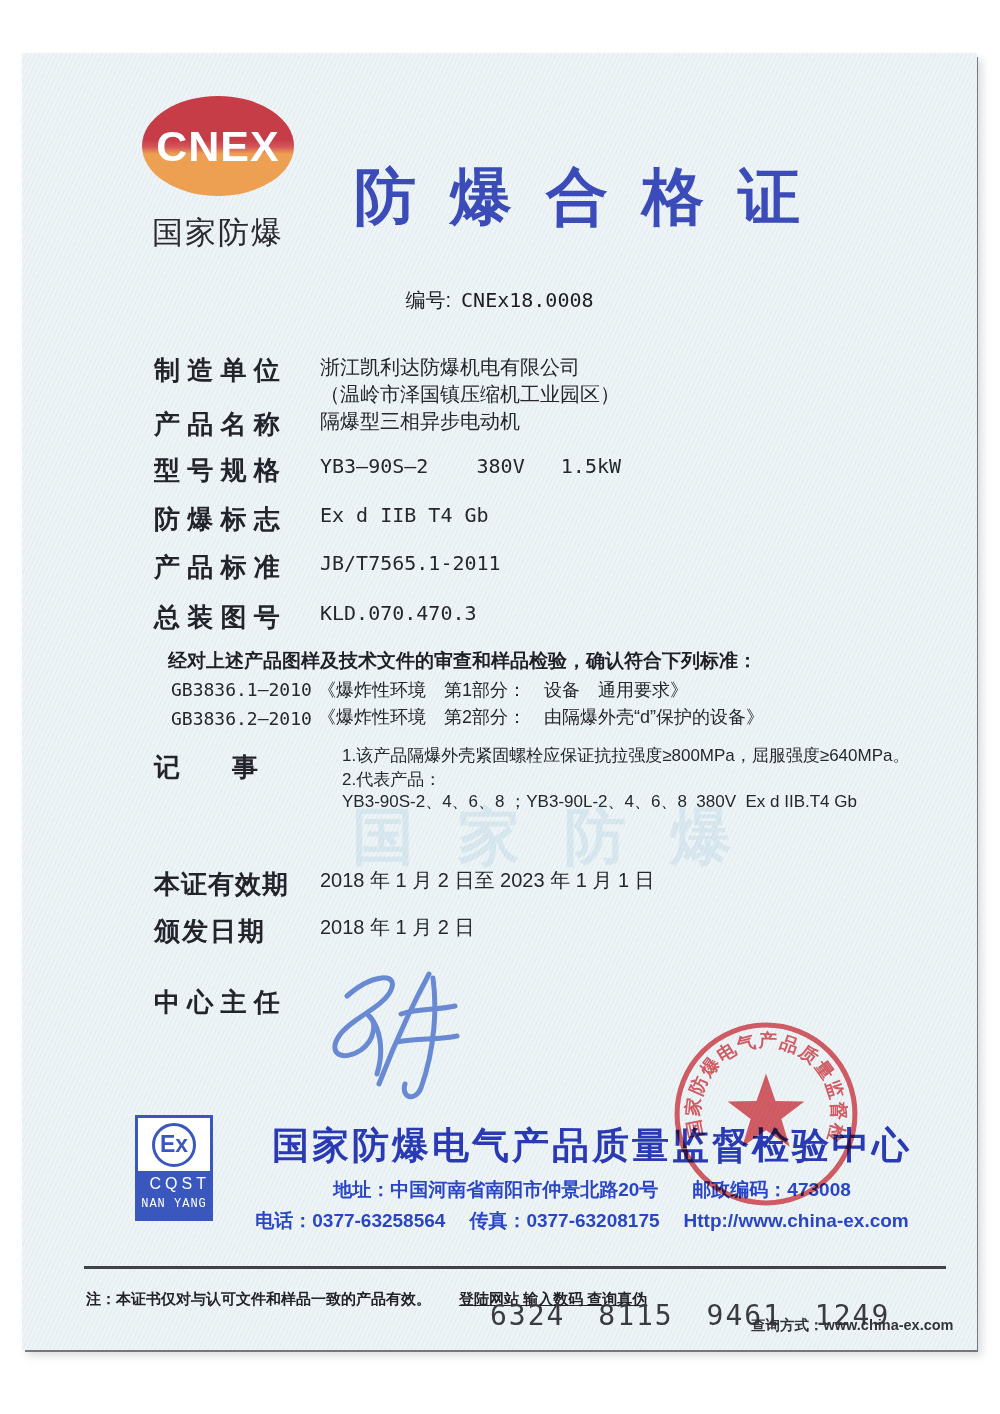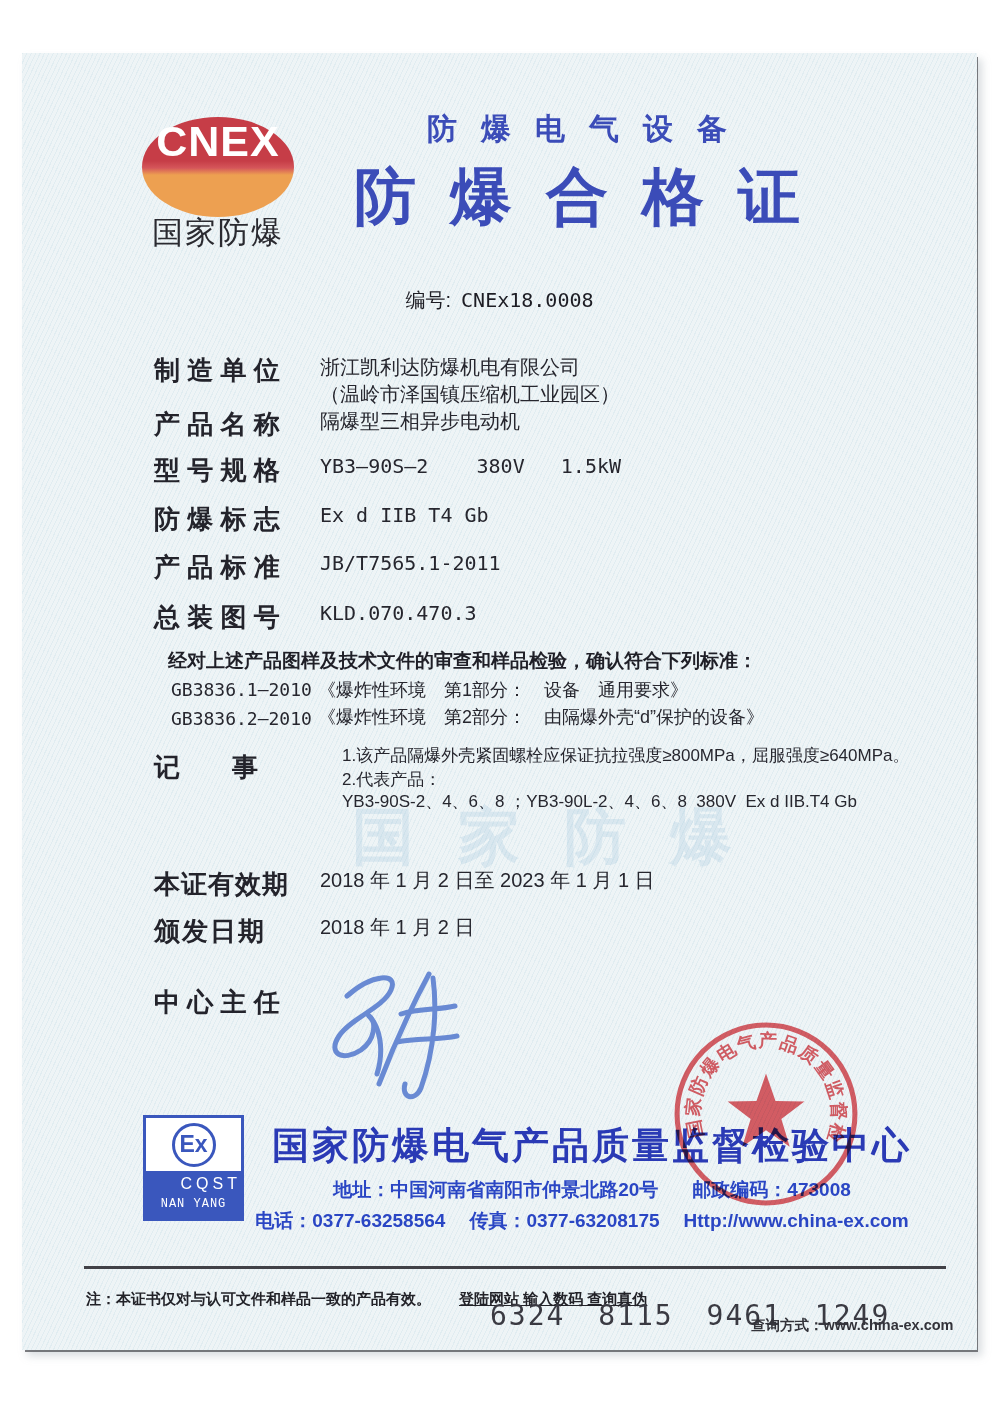--- a/index.html
+++ b/index.html
@@ -11,23 +11,23 @@
     position:absolute;left:22px;top:53px;width:955px;height:1297px;
     background-color:#eef4f6;
     background-image:repeating-linear-gradient(115deg, rgba(165,203,218,.18) 0px, rgba(165,203,218,.18) 1px, rgba(255,255,255,0) 1px, rgba(255,255,255,0) 4px);
     box-shadow:2px 3px 0 -1px rgba(60,62,66,.65), 5px 6px 8px rgba(150,160,170,.35);
   }
   .abs{position:absolute;}
   .pre{white-space:pre;}
 
   
   .logo-ellipse{
-    left:120px;top:64px;width:152px;height:100px;border-radius:50%;
+    left:120px;top:43px;width:152px;height:100px;border-radius:50%;
     background:linear-gradient(180deg,#c63d47 0%,#c63d47 44%,#d5565a 51%,#eda051 58%,#eda051 100%);
-    display:flex;justify-content:center;
+    display:flex;align-items:center;justify-content:center;
   }
   .logo-ellipse span{color:#ffffff;font-size:43px;font-weight:bold;letter-spacing:1px;}
   .logo-caption{left:96px;top:159px;width:200px;text-align:center;font-size:31px;color:#2a2a30;letter-spacing:2px;}
   .subtitle{left:150px;top:56px;width:810px;text-align:center;font-size:30px;font-weight:bold;color:#3b4cb8;letter-spacing:24px;text-indent:24px;}
   .big-title{left:150px;top:102px;width:810px;text-align:center;font-size:62px;font-weight:bold;color:#3b4cb8;letter-spacing:34px;text-indent:34px;}
   .cert-no{left:0;top:234px;width:955px;text-align:center;font-size:20px;color:#1d1d24;}
   .cert-no .num{font-family:"DejaVu Sans Mono", monospace;margin-left:10px;}
 
   
   .flabel{left:132px;font-size:26px;font-weight:600;color:#23232b;}
@@ -39,21 +39,21 @@
   .std-title{left:296px;font-size:18px;color:#26262e;}
 
   .remark-line{left:320px;font-size:17px;color:#26262e;}
 
   .watermark{left:330px;top:742px;font-size:62px;font-weight:bold;letter-spacing:44px;color:rgba(110,165,205,0.16);}
 
   
   .signature{left:295px;top:903px;width:160px;height:150px;}
 
   
-  .ex-logo{left:121px;top:1062px;width:101px;height:106px;border:3px solid #3a57bd;background:#ffffff;box-sizing:border-box;}
+  .ex-logo{left:113px;top:1062px;width:78px;height:106px;border:3px solid #3a57bd;background:#ffffff;box-sizing:border-box;}
   .ex-top{height:53px;display:flex;align-items:center;justify-content:center;}
   .ex-circle{width:44px;height:44px;border:3px solid #3a57bd;border-radius:50%;display:flex;align-items:center;justify-content:center;box-sizing:border-box;}
   .ex-circle span{color:#3a57bd;font-size:23px;font-weight:bold;}
   .ex-bottom{height:47px;background:#3a57bd;color:#ffffff;text-align:center;}
   .ex-bottom .cqst{font-size:16px;letter-spacing:4px;line-height:26px;text-align:right;}
   .ex-bottom .ny{font-size:12px;letter-spacing:1px;line-height:14px;font-family:Liberation Mono, monospace;}
 
   .center-name{left:225px;top:1068px;width:690px;text-align:center;font-size:37px;font-weight:700;color:#2a3ab5;letter-spacing:3px;}
   .addr-row{left:225px;top:1124px;width:690px;text-align:center;font-size:19px;font-weight:700;color:#2a46c4;}
   .addr-row .gap{display:inline-block;width:34px;}
@@ -71,21 +71,20 @@
 </head>
 <body>
 
 <div class="page">
 
   <div class="abs logo-ellipse">
     <span>CNEX</span>
   </div>
   <div class="abs logo-caption">国家防爆</div>
 
-  <div class="abs subtitle">防爆电气设备</div>
   <div class="abs big-title">防爆合格证</div>
   <div class="abs cert-no">
     <span>编号:</span><span class="num">CNEx18.0008</span>
   </div>
 
   <div class="abs flabel" style="top:300px">制 造 单 位</div>
   <div class="abs fval pre" style="top:301px">浙江凯利达防爆机电有限公司</div>
   <div class="abs fval pre" style="top:328px">（温岭市泽国镇压缩机工业园区）</div>
 
   <div class="abs flabel" style="top:354px">产 品 名 称</div>

